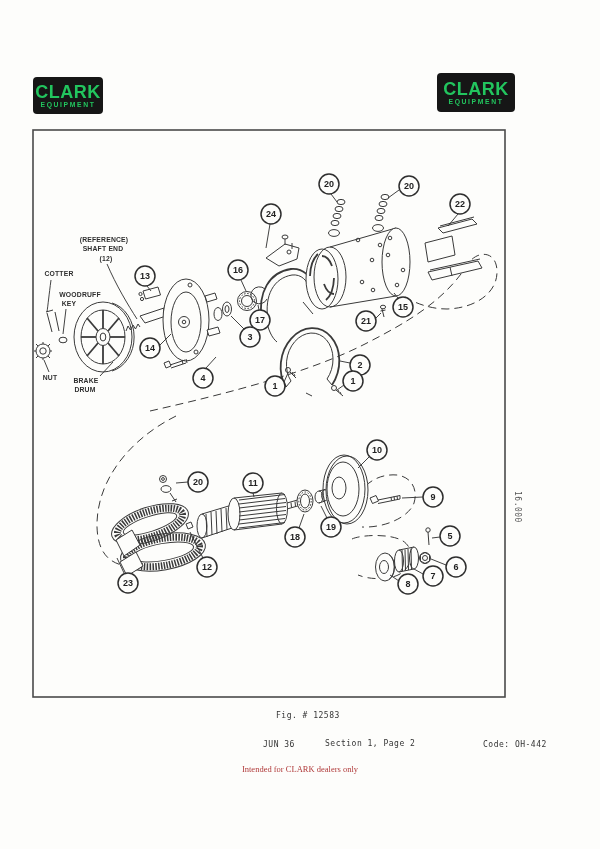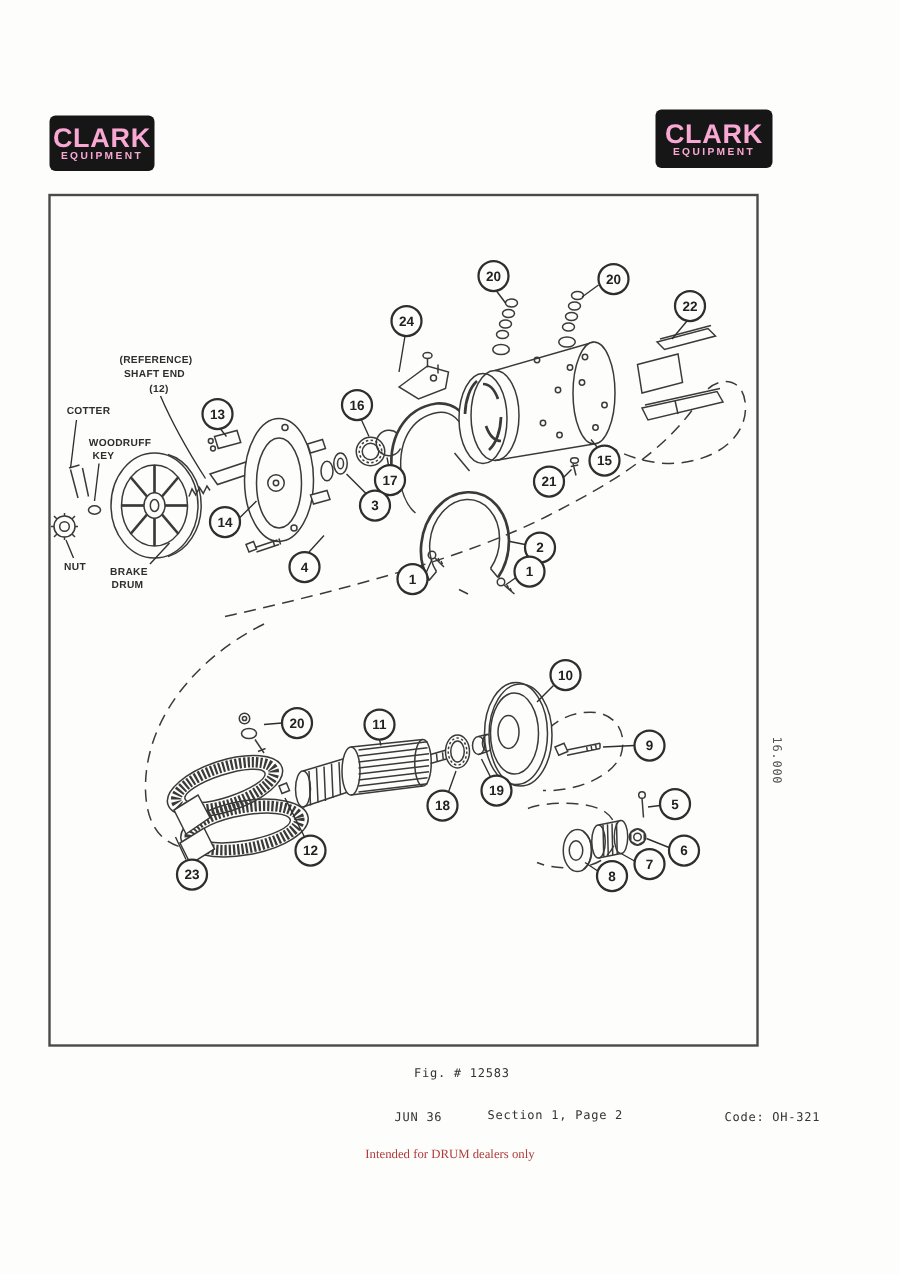--- a/index.html
+++ b/index.html
@@ -1,19 +1,19 @@
 <!DOCTYPE html>
 <html><head>
 <meta charset="utf-8">
 <style>
   html,body{margin:0;padding:0;background:#ffffff;}
   #page{position:relative;width:600px;height:849px;background:#fdfdfb;overflow:hidden;
         font-family:"Liberation Sans",sans-serif;}
   
-  .logo-box{position:absolute;background:#161616;border-radius:4px;color:#f9a8d4;
+  .logo-box{position:absolute;background:#161616;border-radius:4px;color:#22c55e;
             display:flex;flex-direction:column;align-items:center;justify-content:center;line-height:1;}
   #logo-left{left:33px;top:77px;width:70px;height:37px;}
   #logo-right{left:437px;top:73px;width:78px;height:39px;}
   .logo-main{font-weight:800;font-size:18px;letter-spacing:.5px;}
   .logo-sub{font-weight:700;font-size:6.8px;letter-spacing:1.6px;margin-top:1px;}
   #title{position:absolute;left:106px;top:70px;width:326px;text-align:center;
          font-size:18px;font-weight:700;letter-spacing:2.5px;word-spacing:13px;color:#1c1c1c;}
   
   #diagram-svg{position:absolute;left:0;top:0;width:600px;height:849px;}
   .ink{stroke:#3a3a3a;fill:none;stroke-width:1;}
@@ -418,18 +418,18 @@
           <polyline points="399,581 390,575" class="leader"></polyline>
           <circle cx="408" cy="584" r="10" class="balloon"></circle>
           <text x="408" y="587.2" class="bnum">8</text>
         </g>
       </g>
   </svg>
 
   <div id="fig-caption" class="mono">Fig. # 12583</div>
   <div id="footer-date" class="mono">JUN 36</div>
   <div id="footer-section" class="mono">Section 1, Page 2</div>
-  <div id="footer-code" class="mono">Code: OH-321</div>
+  <div id="footer-code" class="mono">Code: OH-442</div>
   <div id="side-note">16.000</div>
   <div id="copyright">
-    <div>Intended for DRUM dealers only</div>
+    <div>Intended for CLARK dealers only</div>
   </div>
 </div>
 
 </body></html>

